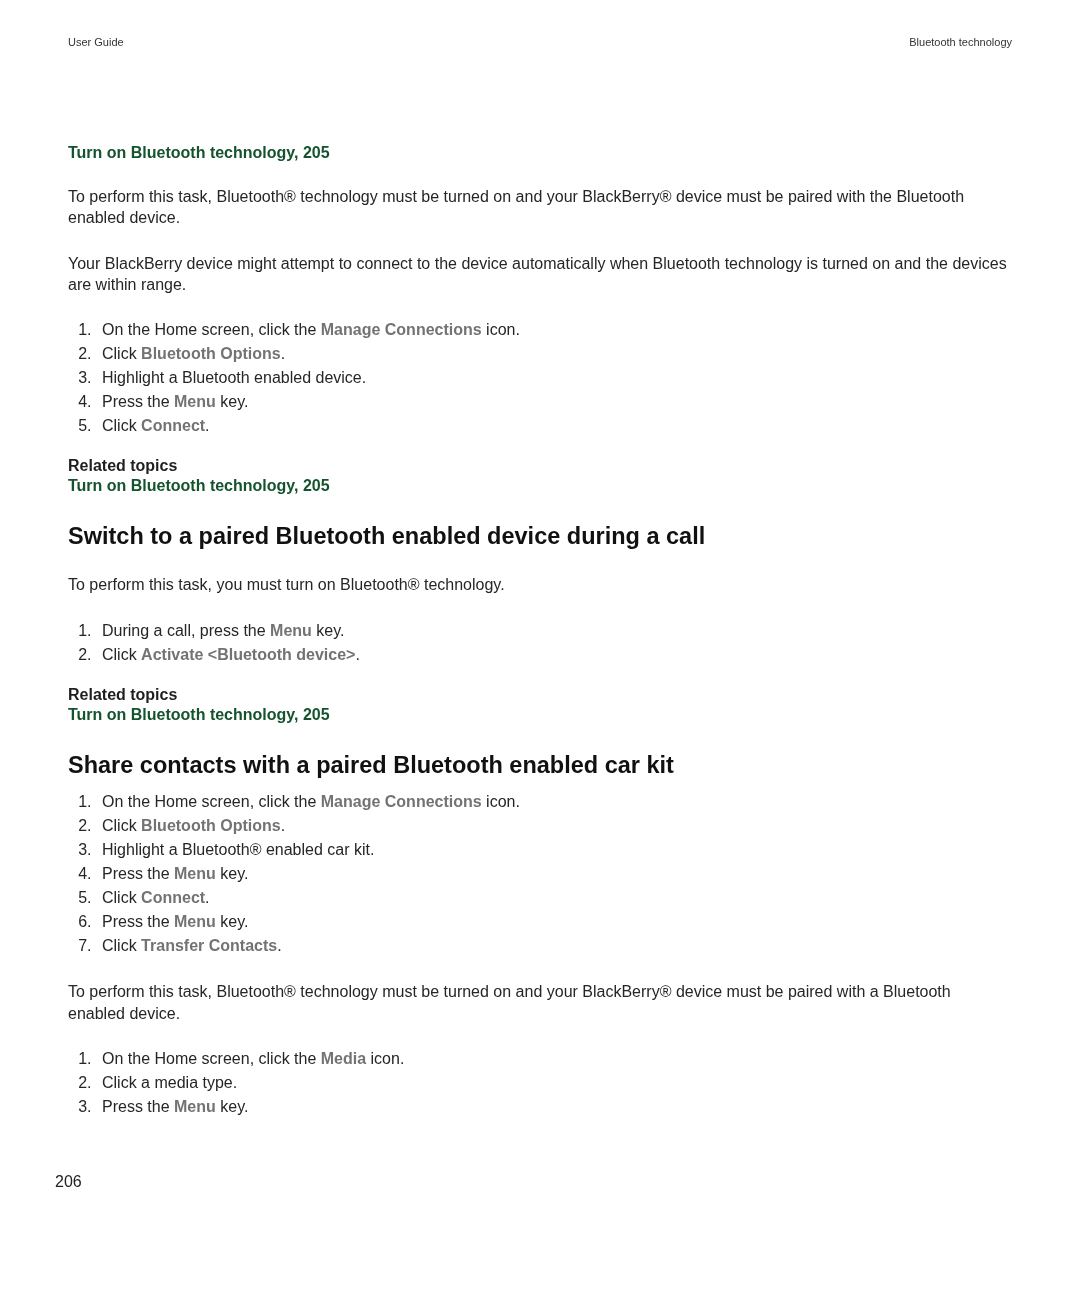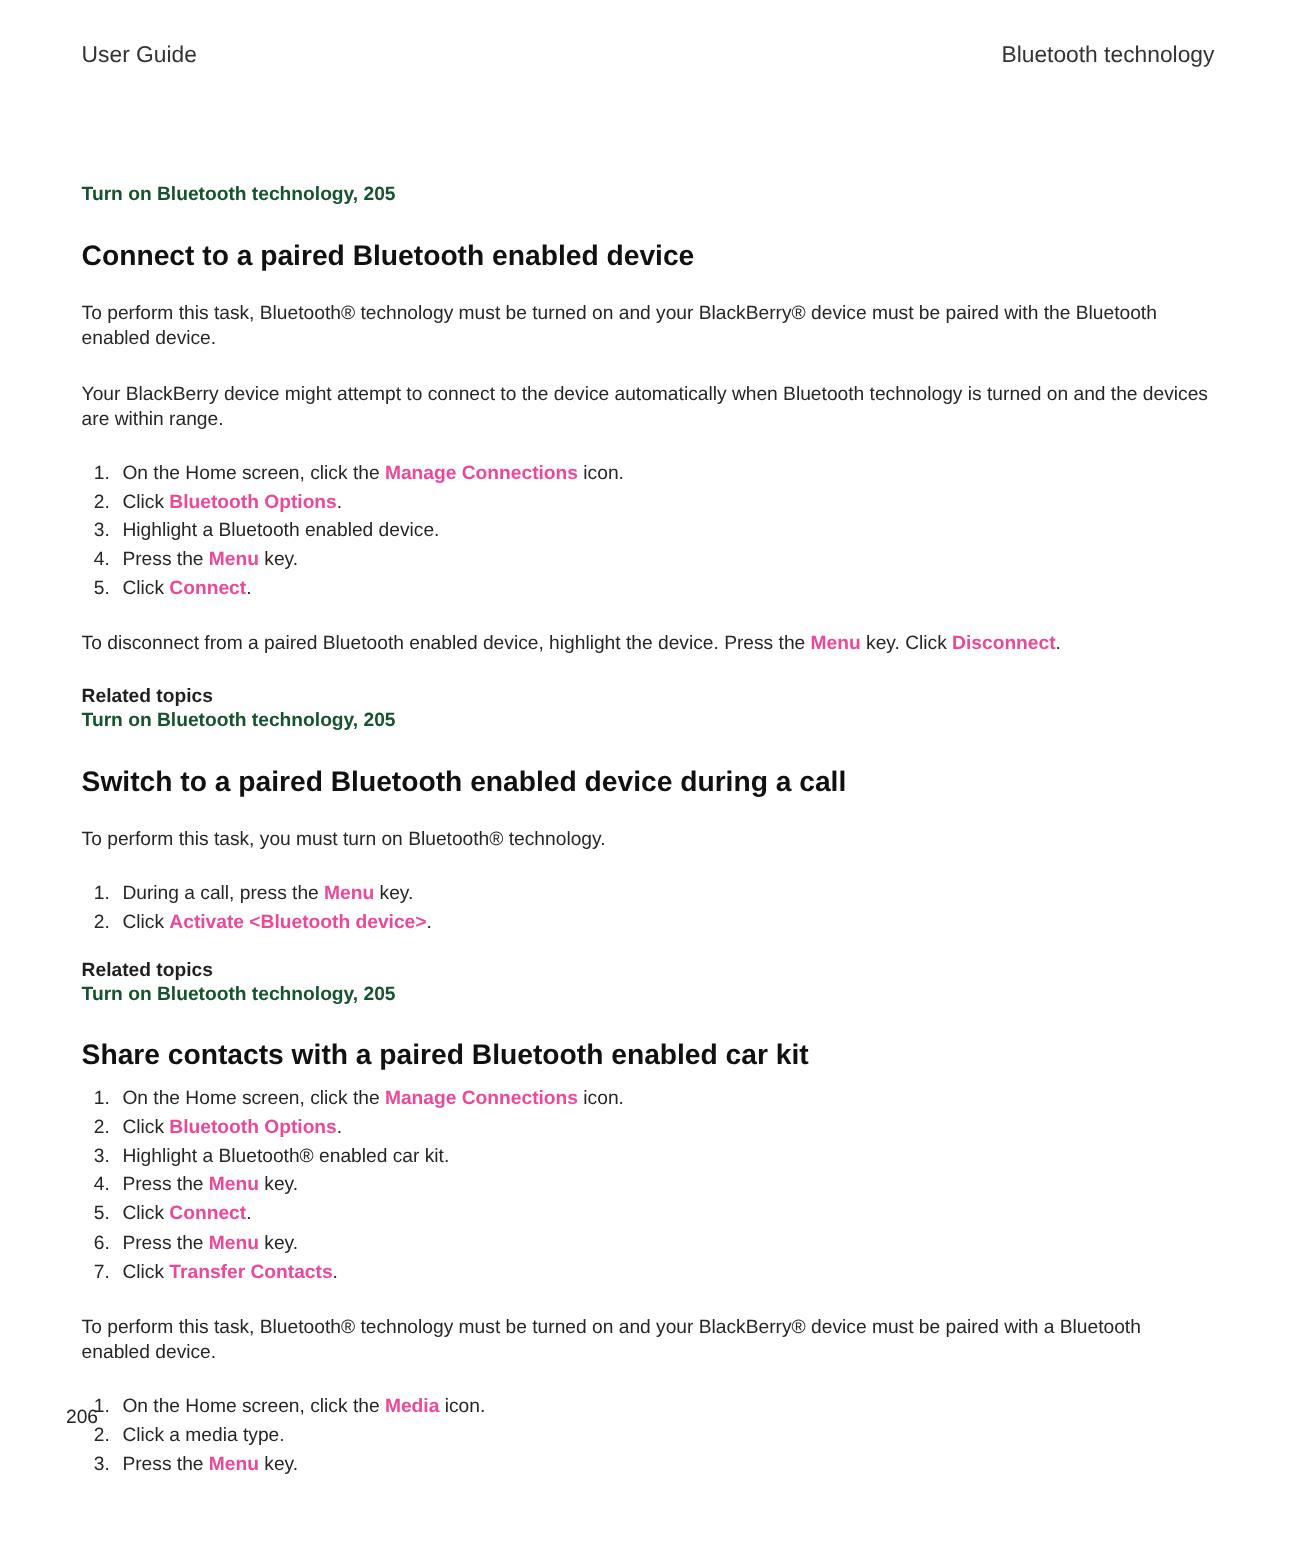--- a/index.html
+++ b/index.html
@@ -15,21 +15,21 @@
     box-sizing: border-box;
     padding: 36px 68px 0 68px;
     font-family: "Segoe UI", "Myriad Pro", "Helvetica Neue", Arial, sans-serif;
     color: #1f1f1f;
     font-size: 16px;
   }
   .running-head {
     display: flex;
     justify-content: space-between;
     align-items: flex-start;
-    font-size: 19px;
+    font-size: 11px;
     color: #333;
     margin-bottom: 96px;
   }
 
   a.link {
     color: #14532d;
     text-decoration: none;
     font-weight: bold;
   }
 
@@ -63,48 +63,44 @@
   }
 
   .pagenum {
     position: absolute;
     left: 55px;
     bottom: 105px;
     font-size: 16px;
     color: #222;
   }
 
-  b { font-weight: 700; color:#ec4899; }
+  b { font-weight: 700; color:#737373; }
 </style>
 </head>
 <body>
 
 <div class="page">
 
   <div class="running-head">
     <span>User Guide</span>
     <span>Bluetooth technology</span>
   </div>
 
   <a href="#" class="link">Turn on Bluetooth technology, 205</a>
 
   
-  <h2 class="section">Connect to a paired Bluetooth enabled device</h2>
   <p class="body">To perform this task, Bluetooth® technology must be turned on and your BlackBerry® device must be paired with the Bluetooth enabled device.</p>
   <p class="body">Your BlackBerry device might attempt to connect to the device automatically when Bluetooth technology is turned on and the devices are within range.</p>
   <ol class="steps">
     <li><span>On the Home screen, click the </span><b>Manage Connections</b><span> icon.</span></li>
     <li><span>Click </span><b>Bluetooth Options</b><span>.</span></li>
     <li><span>Highlight a Bluetooth enabled device.</span></li>
     <li><span>Press the </span><b>Menu</b><span> key.</span></li>
     <li><span>Click </span><b>Connect</b><span>.</span></li>
   </ol>
-  <p class="body">
-    <span>To disconnect from a paired Bluetooth enabled device, highlight the device. Press the </span><b>Menu</b><span> key. Click </span><b>Disconnect</b><span>.</span>
-  </p>
   <div class="related-heading">Related topics</div>
   <a href="#" class="link">Turn on Bluetooth technology, 205</a>
 
   
   <h2 class="section">Switch to a paired Bluetooth enabled device during a call</h2>
   <p class="body">To perform this task, you must turn on Bluetooth® technology.</p>
   <ol class="steps">
     <li><span>During a call, press the </span><b>Menu</b><span> key.</span></li>
     <li><span>Click </span><b>Activate &lt;Bluetooth device&gt;</b><span>.</span></li>
   </ol>

